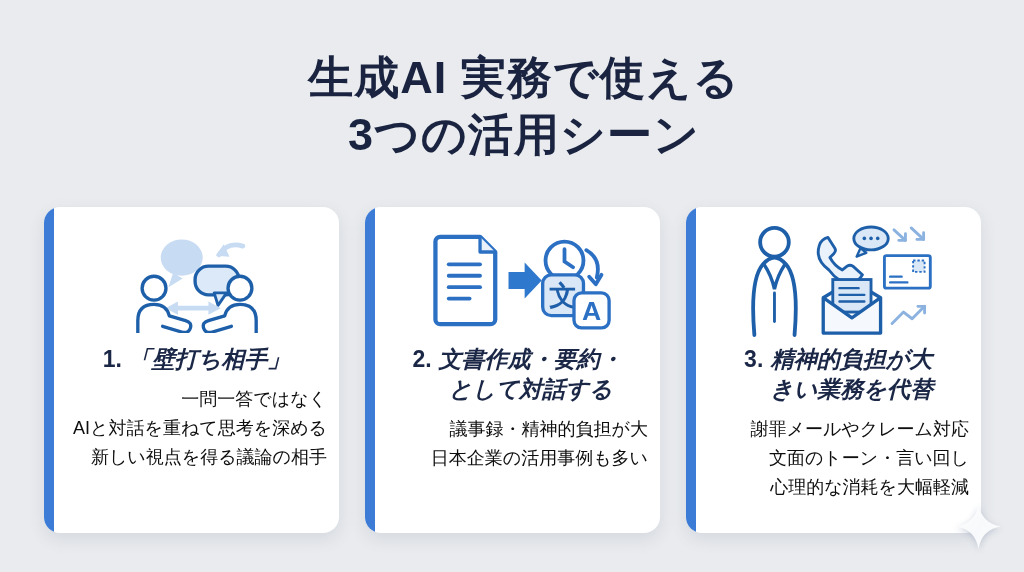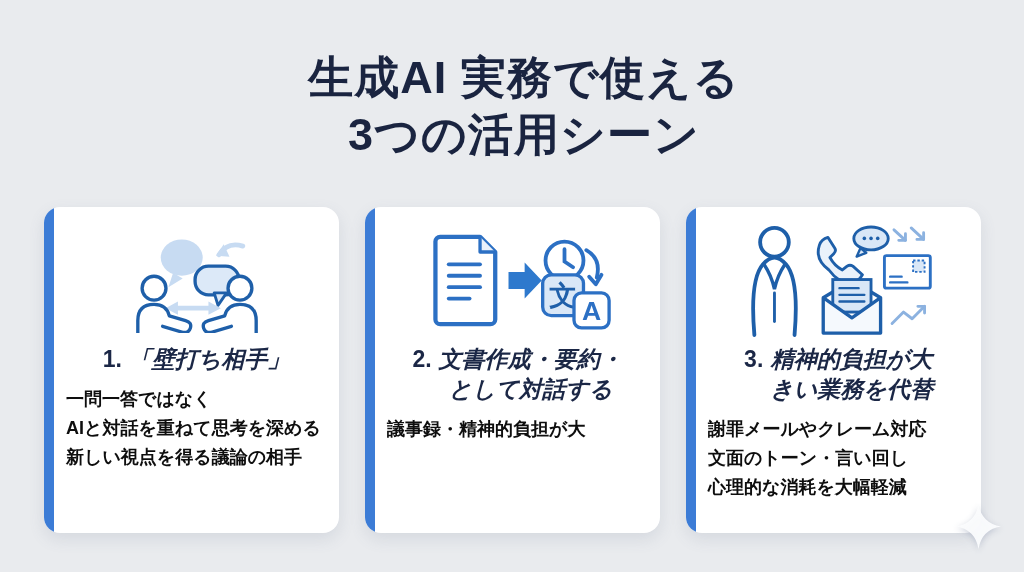--- a/index.html
+++ b/index.html
@@ -34,22 +34,22 @@
   .card-iconarea {
     height:118px; display:flex; align-items:center; justify-content:center;
   }
   .card-title {
     margin-top:6px; display:flex; justify-content:center; align-items:flex-start;
     color:#1b2746; font-size:23px; font-weight:800; line-height:1.3;
   }
   .card-number { margin-right:7px; }
   .card-title-lines { text-align:center;font-style:italic; }
   .card-body {
-    margin-top:10px; text-align:left;
-    color:#0e0e0e; font-size:18px; font-weight:700; line-height:1.62;
+    margin-top:10px; text-align:right;
+    color:#0e0e0e; font-size:18px; font-weight:400; line-height:1.62;
   }
 
   .sparkle {
     position:absolute; left:955px; top:503px; width:47px; height:47px;
     filter: drop-shadow(0 2px 3px rgba(140,150,175,0.45));
     z-index:5;
   }
 
   svg text { font-family:"Liberation Sans","DejaVu Sans",sans-serif; }
 </style>
@@ -125,20 +125,21 @@
         </div>
         <div class="card-title">
           <span class="card-number">2.</span>
           <span class="card-title-lines">
             <div>文書作成・要約・</div>
             <div>として対話する</div>
           </span>
         </div>
         <div class="card-body">
           <div>議事録・精神的負担が大</div>
+          <div>日本企業の活用事例も多い</div>
         </div>
       </div>
     </div>
 
     <div class="card">
       <div class="card-stripe"></div>
       <div class="card-inner">
         <div class="card-iconarea">
           <svg viewBox="0 0 205 118" width="196" height="113">
 

